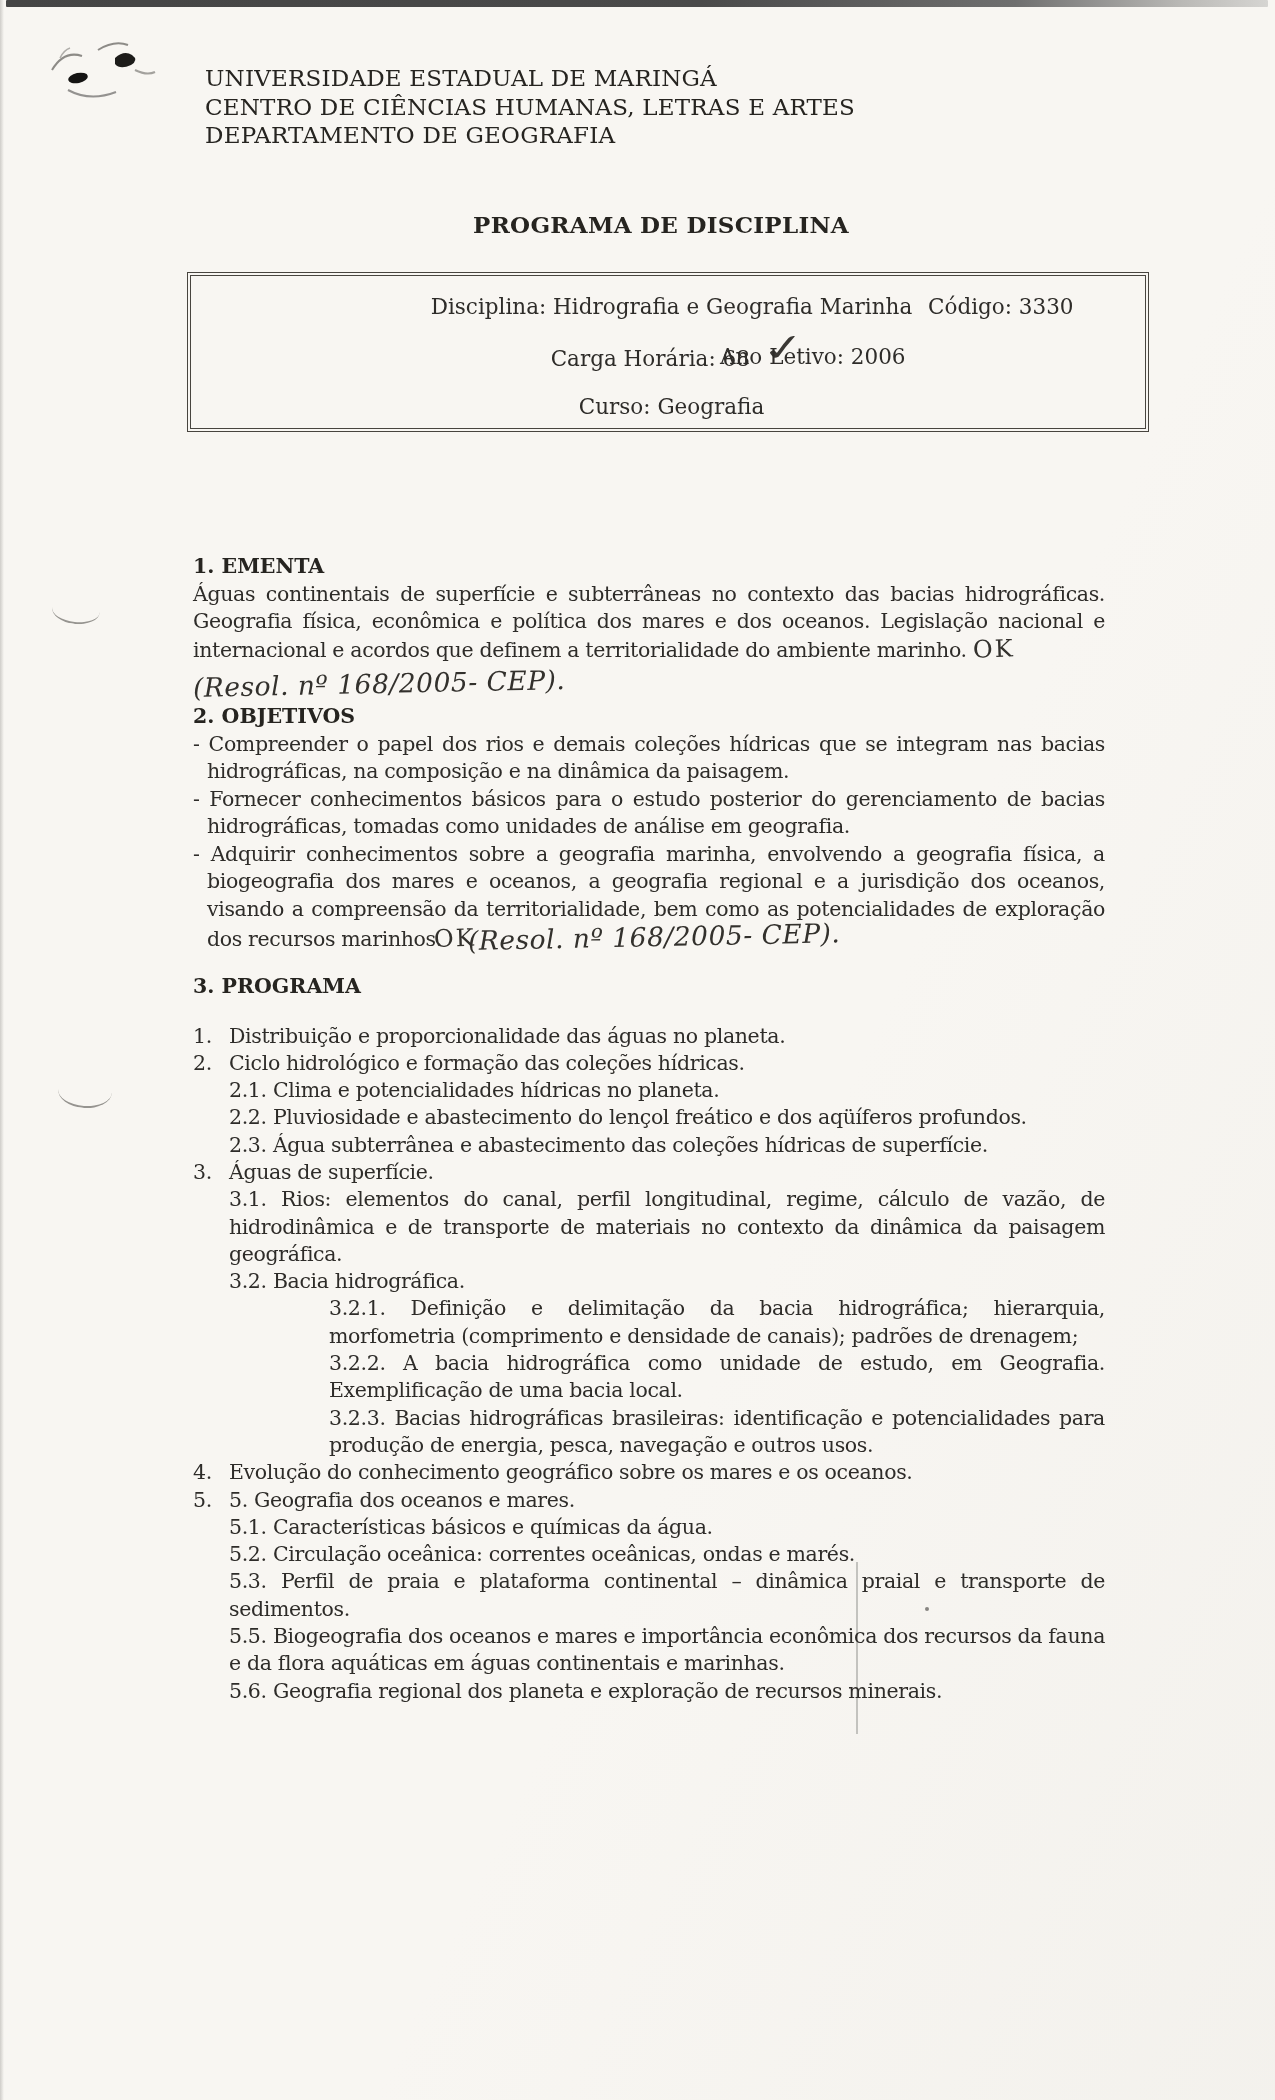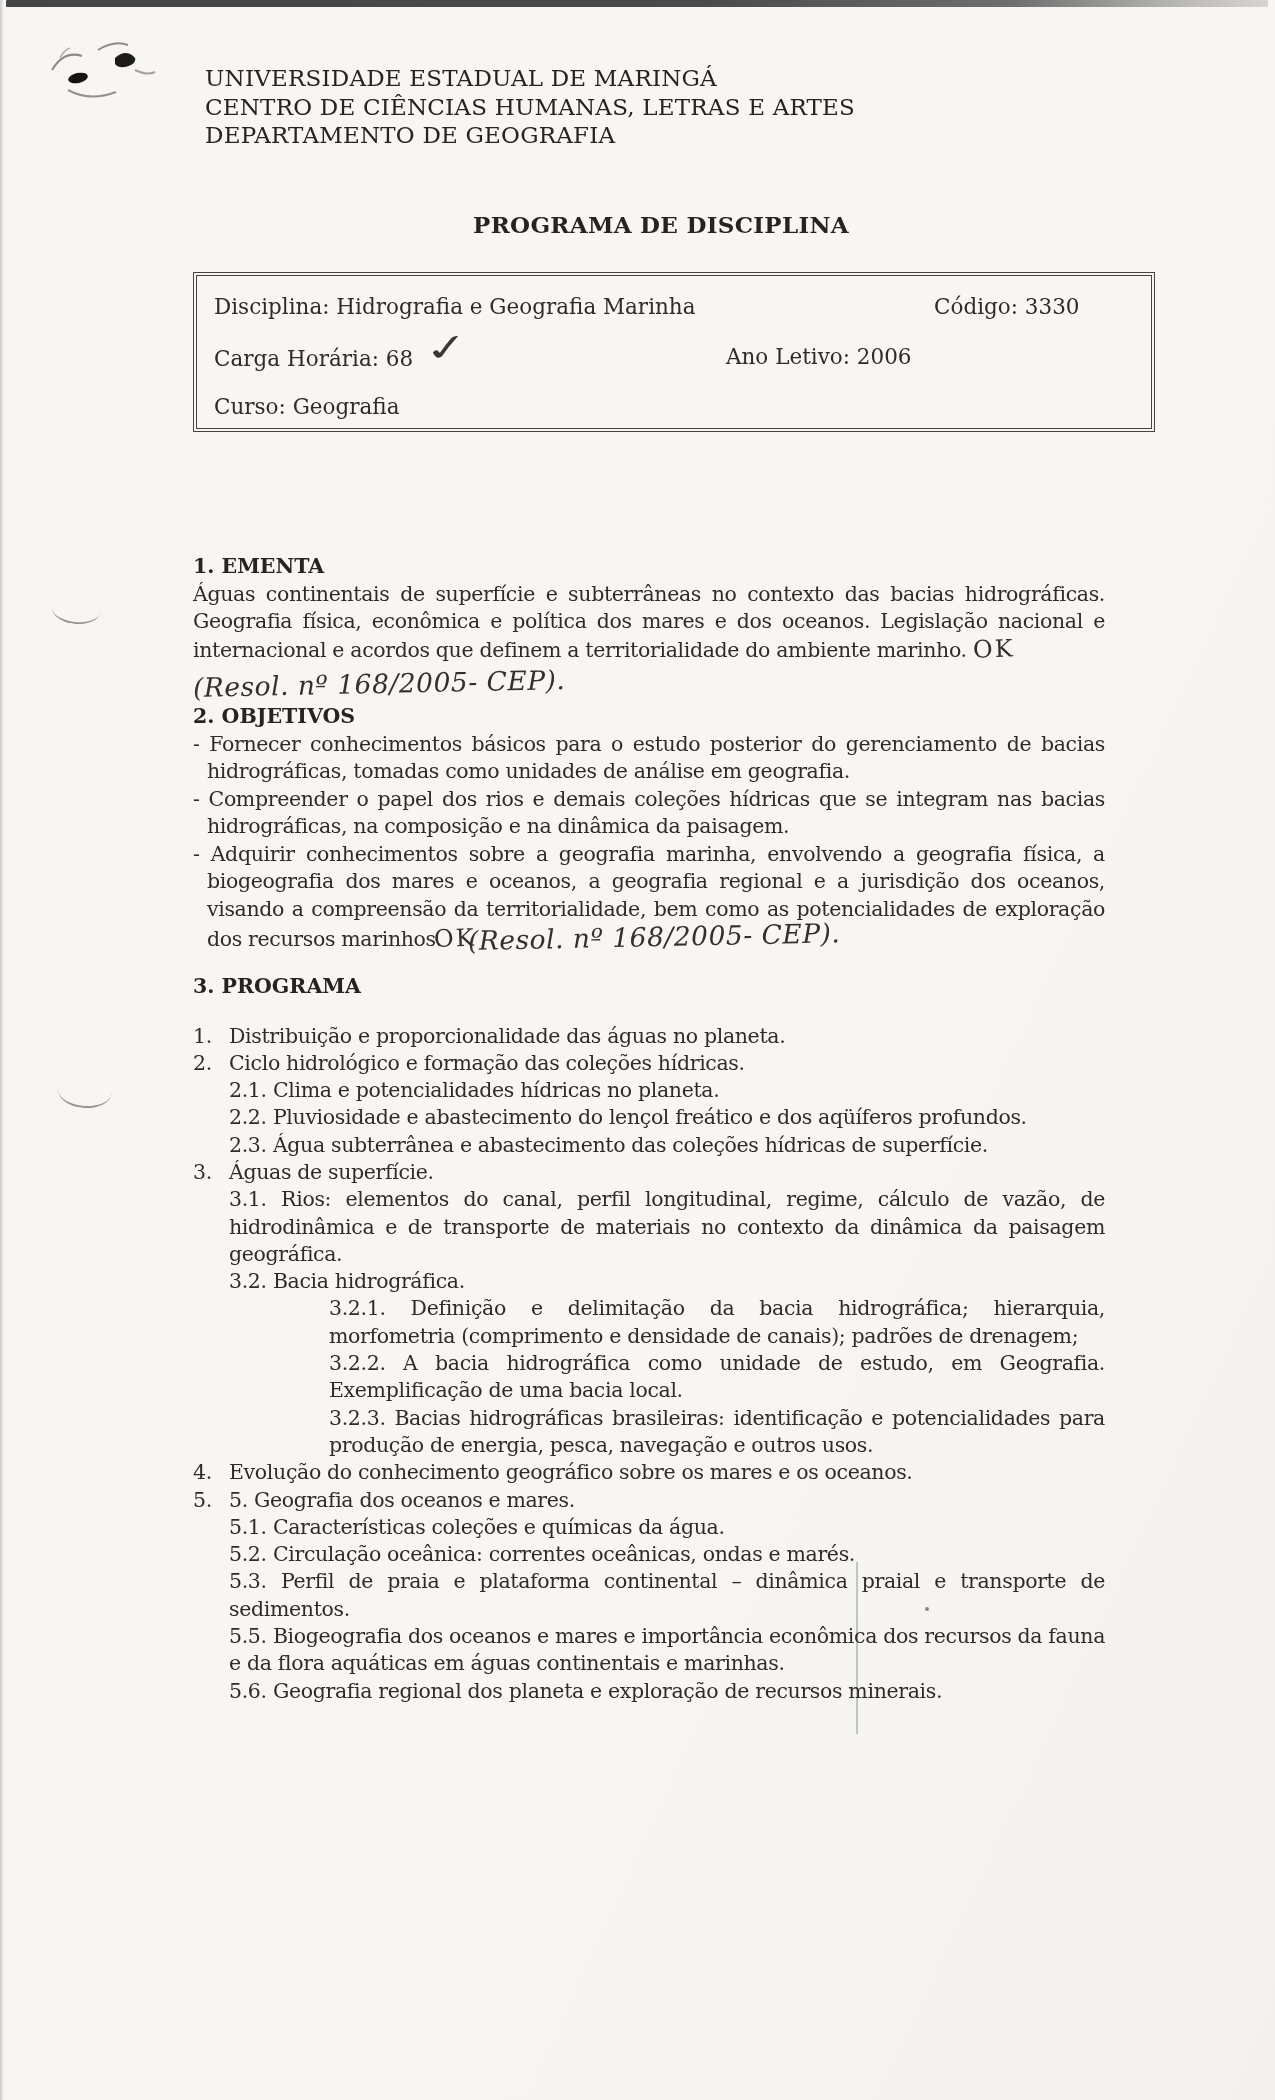--- a/index.html
+++ b/index.html
@@ -47,22 +47,23 @@
     font-size:23px; font-weight:normal; line-height:28.5px; letter-spacing:.2px;
     color:#262420;
   }
   .doc-title {
     position:absolute; left:205px; top:211px; width:912px;
     text-align:center; font-size:23px; font-weight:bold; letter-spacing:.3px;
     color:#262420;
   }
 
   .info-box {
-    position:absolute; left:193px; top:272px; width:960px; height:158px;
+    position:absolute; left:187px; top:272px; width:960px; height:158px;
     border:1.5px solid #48453f;
+    text-align:center;
   }
   .info-box-inner {
     position:absolute; left:2px; top:2px; right:2px; bottom:2px;
     border:1px solid #48453f;
   }
   .box-row { position:absolute; left:17px; right:10px; font-size:21.5px; white-space:nowrap; }
   .box-row.r1 { top:18px; }
   .box-row.r2 { top:68px; }
   .box-row.r3 { top:118px; }
   .box-field { position:absolute; top:0; white-space:nowrap; }
@@ -146,42 +147,42 @@
   </div>
 
   <div class="section sec-ementa">
     <h3 class="sec-head">1. EMENTA</h3>
     <p class="body-text"><span>Águas continentais de superfície e subterrâneas no contexto das bacias hidrográficas. Geografia física, econômica e política dos mares e dos oceanos. Legislação nacional e internacional e acordos que definem a territorialidade do ambiente marinho.</span> <span class="hand hand-ok">OK</span></p>
     <div class="hand-line"><span class="hand hand-resol">(Resol. nº 168/2005- CEP).</span></div>
   </div>
 
   <div class="section sec-objetivos">
     <h3 class="sec-head">2. OBJETIVOS</h3>
+    <p class="body-text obj-item">- Compreender o papel dos rios e demais coleções hídricas que se integram nas bacias hidrográficas, na composição e na dinâmica da paisagem.</p>
     <p class="body-text obj-item">- Fornecer conhecimentos básicos para o estudo posterior do gerenciamento de bacias hidrográficas, tomadas como unidades de análise em geografia.</p>
-    <p class="body-text obj-item">- Compreender o papel dos rios e demais coleções hídricas que se integram nas bacias hidrográficas, na composição e na dinâmica da paisagem.</p>
     <p class="body-text obj-item"><span>- Adquirir conhecimentos sobre a geografia marinha, envolvendo a geografia física, a biogeografia dos mares e oceanos, a geografia regional e a jurisdição dos oceanos, visando a compreensão da territorialidade, bem como as potencialidades de exploração dos recursos marinhos.</span> <span class="hand hand-ok">OK</span> <span class="hand hand-resol">(Resol. nº 168/2005- CEP).</span></p>
   </div>
 
   <div class="section sec-programa">
     <h3 class="sec-head">3. PROGRAMA</h3>
     <div class="prog-list">
       <div class="prog-item lvl1"><span class="num1">1.</span><span>Distribuição e proporcionalidade das águas no planeta.</span></div>
       <div class="prog-item lvl1"><span class="num1">2.</span><span>Ciclo hidrológico e formação das coleções hídricas.</span></div>
       <div class="prog-item lvl2"><span>2.1.</span> <span>Clima e potencialidades hídricas no planeta.</span></div>
       <div class="prog-item lvl2"><span>2.2.</span> <span>Pluviosidade e abastecimento do lençol freático e dos aqüíferos profundos.</span></div>
       <div class="prog-item lvl2"><span>2.3.</span> <span>Água subterrânea e abastecimento das coleções hídricas de superfície.</span></div>
       <div class="prog-item lvl1"><span class="num1">3.</span><span>Águas de superfície.</span></div>
       <div class="prog-item lvl2"><span>3.1.</span> <span>Rios: elementos do canal, perfil longitudinal, regime, cálculo de vazão, de hidrodinâmica e de transporte de materiais no contexto da dinâmica da paisagem geográfica.</span></div>
       <div class="prog-item lvl2"><span>3.2.</span> <span>Bacia hidrográfica.</span></div>
       <div class="prog-item lvl3"><span>3.2.1.</span> <span>Definição e delimitação da bacia hidrográfica; hierarquia, morfometria (comprimento e densidade de canais); padrões de drenagem;</span></div>
       <div class="prog-item lvl3"><span>3.2.2.</span> <span>A bacia hidrográfica como unidade de estudo, em Geografia. Exemplificação de uma bacia local.</span></div>
       <div class="prog-item lvl3"><span>3.2.3.</span> <span>Bacias hidrográficas brasileiras: identificação e potencialidades para produção de energia, pesca, navegação e outros usos.</span></div>
       <div class="prog-item lvl1"><span class="num1">4.</span><span>Evolução do conhecimento geográfico sobre os mares e os oceanos.</span></div>
       <div class="prog-item lvl1"><span class="num1">5.</span><span>5. Geografia dos oceanos e mares.</span></div>
-      <div class="prog-item lvl2"><span>5.1.</span> <span>Características coleções e químicas da água.</span></div>
+      <div class="prog-item lvl2"><span>5.1.</span> <span>Características básicos e químicas da água.</span></div>
       <div class="prog-item lvl2"><span>5.2.</span> <span>Circulação oceânica: correntes oceânicas, ondas e marés.</span></div>
       <div class="prog-item lvl2"><span>5.3.</span> <span>Perfil de praia e plataforma continental – dinâmica praial e transporte de sedimentos.</span></div>
       <div class="prog-item lvl2"><span>5.5.</span> <span>Biogeografia dos oceanos e mares e importância econômica dos recursos da fauna e da flora aquáticas em águas continentais e marinhas.</span></div>
       <div class="prog-item lvl2"><span>5.6.</span> <span>Geografia regional dos planeta e exploração de recursos minerais.</span></div>
     </div>
   </div>
 
 </div>
 
 </body></html>

